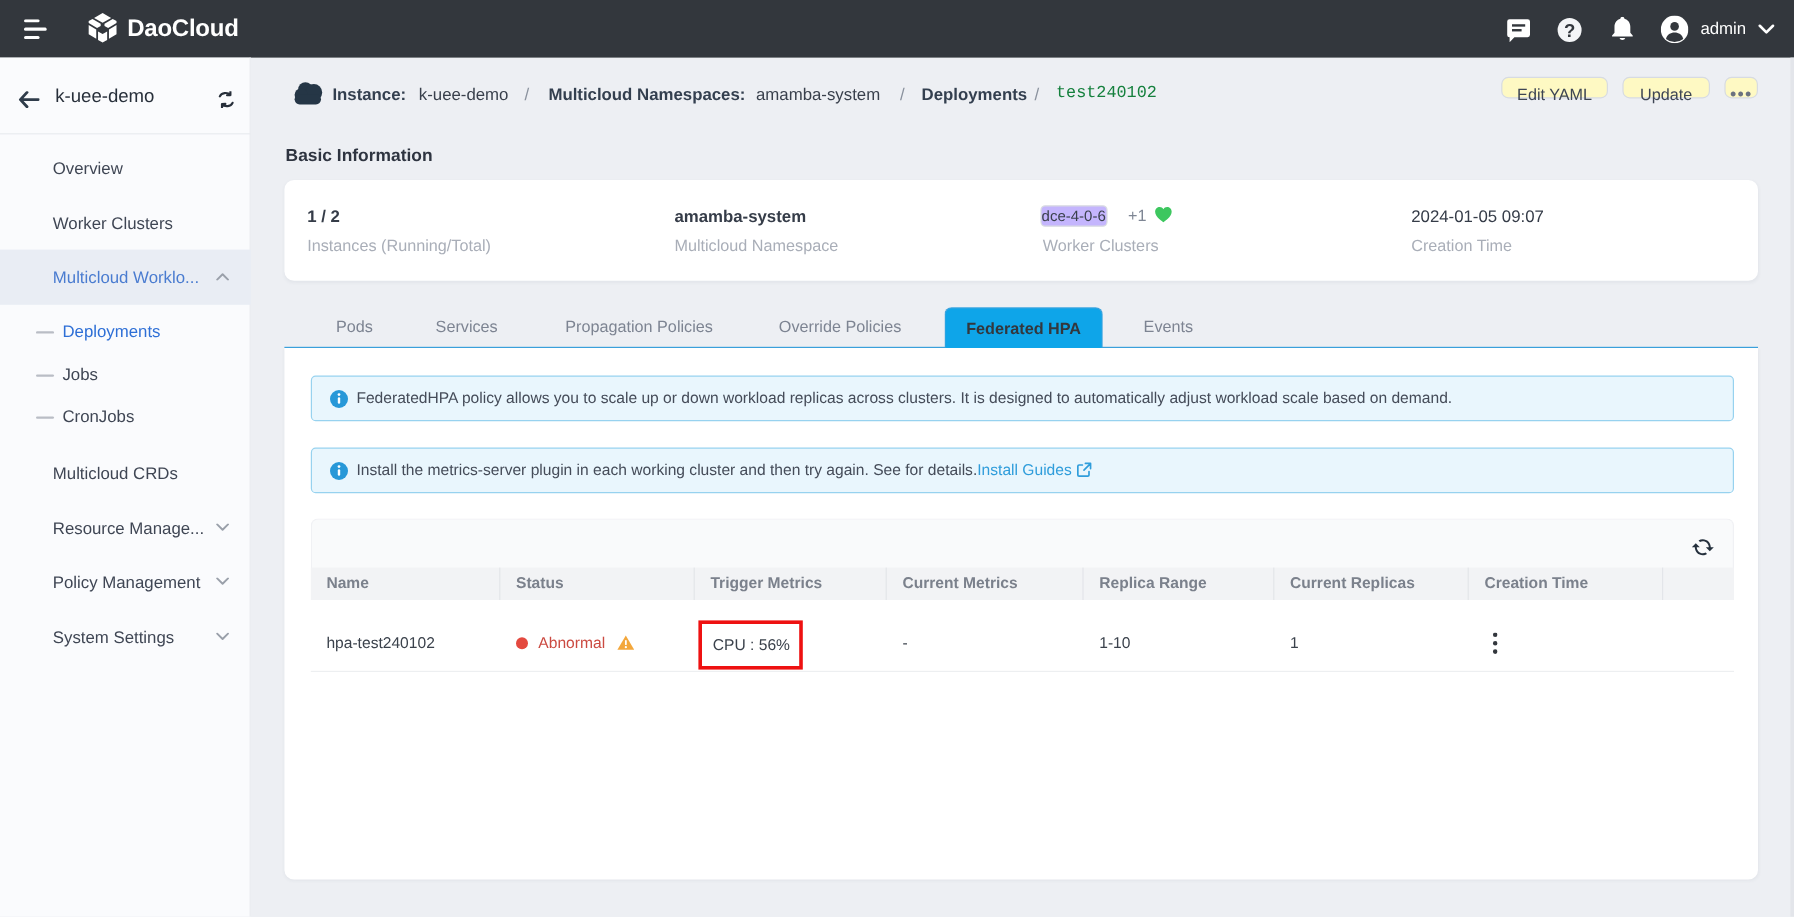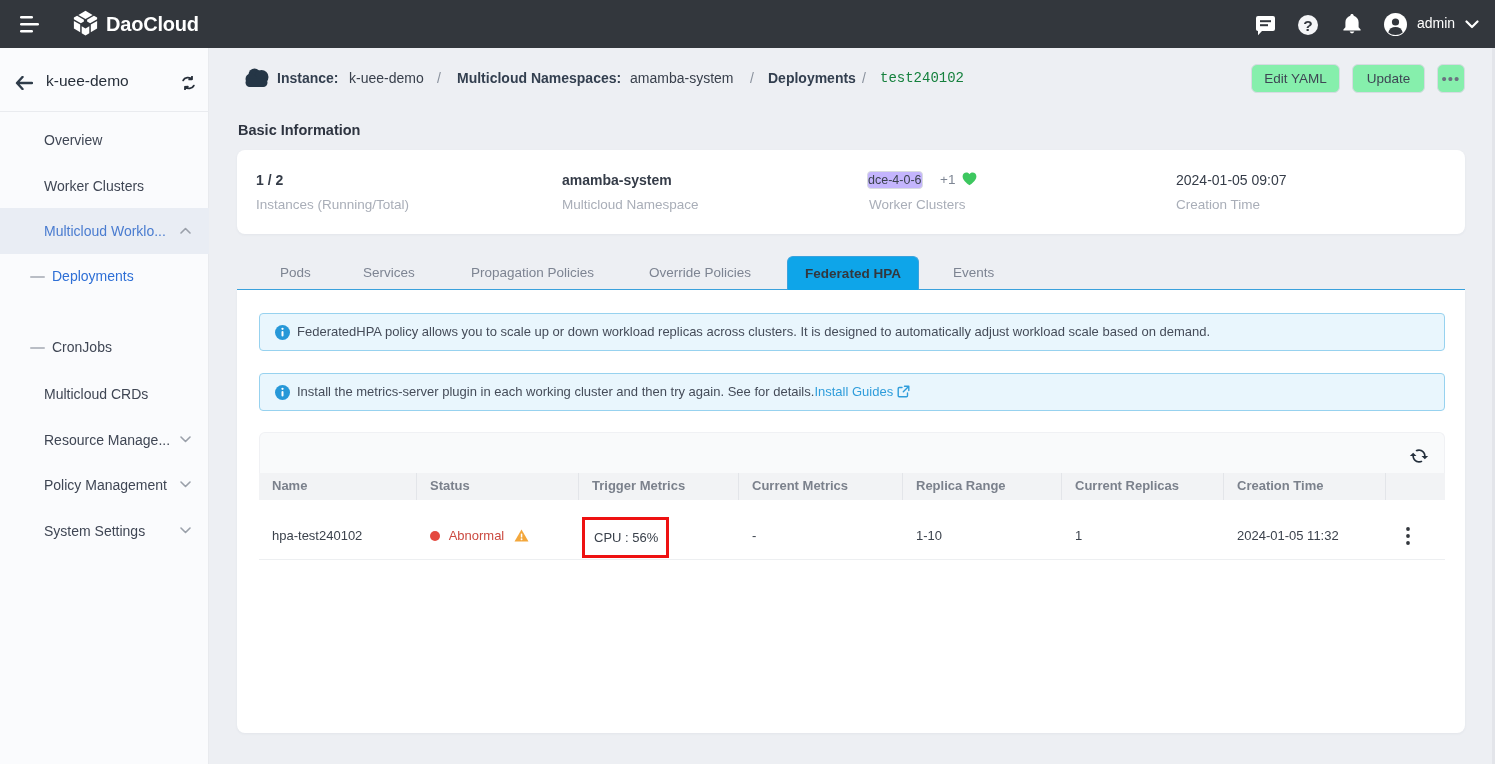--- a/index.html
+++ b/index.html
@@ -15,21 +15,21 @@
 
 .sidebar { position:absolute; left:0; top:48px; width:209px; height:716px; background:#fafbfd; border-right:1px solid #e8eaee; }
 .sb-head { position:absolute; left:0; top:0; width:209px; height:64px; border-bottom:1px solid #e9ebef; }
 .sb-title { position:absolute; left:46px; top:24px; font-size:15.5px; color:#272f3a; }
 .mi { position:absolute; left:0; width:209px; height:46px; line-height:46px; font-size:14px; color:#3f4654; padding-left:44px; }
 .mi2 { position:absolute; left:0; width:209px; height:35px; line-height:35px; font-size:14px; color:#3f4654; padding-left:52px; }
 .dash { position:absolute; left:30px; top:50%; margin-top:-1px; width:15px; height:2px; background:#b9bdc5; border-radius:1px; }
 .chev { position:absolute; right:18px; top:50%; margin-top:-4px; }
 
 .crumb { position:absolute; top:70px; font-size:14px; color:#333f4f; }
-.btn { position:absolute; top:64px; height:29px; border:1px solid #d7dbe2; border-radius:6px; background:#86efac; font-size:13.5px; color:#3e4654; text-align:center; line-height:27px; }
+.btn { position:absolute; top:64px; height:18px; border:1px solid #d7dbe2; border-radius:6px; background:#fef9c3; font-size:13.5px; color:#3e4654; text-align:center; line-height:27px; }
 
 .card1 { position:absolute; left:237px; top:150px; width:1228px; height:84px; background:#fff; border-radius:8px; box-shadow:0 1px 3px rgba(40,50,70,0.05); }
 .v1 { position:absolute; top:22px; font-size:14px; font-weight:600; color:#353c48; }
 .l1 { position:absolute; top:47px; font-size:13.5px; color:#a9aeb8; }
 
 
 .tab { position:absolute; top:265px; font-size:13.5px; color:#7d8492; }
 .tabline { position:absolute; left:237px; top:289px; width:1228px; height:1px; background:#3ba2dd; }
 .activetab { position:absolute; left:787px; top:256px; width:132px; height:34px; background:#0ea5e9; border:1px solid #3ba2dd; border-bottom:none; border-radius:6px 6px 0 0; z-index:3; text-align:center; line-height:33px; font-size:13.5px; font-weight:bold; color:#33373d; }
 .bigcard { position:absolute; left:237px; top:290px; width:1228px; height:443px; background:#fff; border-radius:0 0 8px 8px; box-shadow:0 1px 3px rgba(40,50,70,0.05); }
@@ -105,20 +105,21 @@
     </svg>
   </div>
   <div class="mi" style="top:69px">Overview</div>
   <div class="mi" style="top:115px">Worker Clusters</div>
   <div class="mi" style="top:160px; background:#e9edf4; color:#4a7cd0;">Multicloud Worklo...
     <svg class="chev" width="11" height="7" viewBox="0 0 11 7">
         <path d="M1 6 L5.5 1.5 L10 6" stroke="#9aa0aa" stroke-width="1.6" fill="none" stroke-linecap="round" stroke-linejoin="round"></path>
       </svg>
   </div>
   <div class="mi2" style="top:211px; color:#2e6fd6;"><span class="dash"></span>Deployments</div>
+  <div class="mi2" style="top:247px;"><span class="dash"></span>Jobs</div>
   <div class="mi2" style="top:282px;"><span class="dash"></span>CronJobs</div>
   <div class="mi" style="top:323px">Multicloud CRDs</div>
   <div class="mi" style="top:369px">Resource Manage...
     <svg class="chev" width="11" height="7" viewBox="0 0 11 7">
         <path d="M1 1 L5.5 5.5 L10 1" stroke="#9aa0aa" stroke-width="1.6" fill="none" stroke-linecap="round" stroke-linejoin="round"></path>
       </svg>
   </div>
   <div class="mi" style="top:414px">Policy Management
     <svg class="chev" width="11" height="7" viewBox="0 0 11 7">
         <path d="M1 1 L5.5 5.5 L10 1" stroke="#9aa0aa" stroke-width="1.6" fill="none" stroke-linecap="round" stroke-linejoin="round"></path>
@@ -225,21 +226,20 @@
         <rect x="6.8" y="4.4" width="1.5" height="4.2" rx="0.7" fill="#fff"></rect>
         <circle cx="7.55" cy="10.3" r="0.95" fill="#fff"></circle>
       </svg>
     </div>
     <div class="td" style="width:160px;">
       <div class="abs" style="left:3px;top:5px;width:87px;height:41px;border:3px solid #ee1111;line-height:35px;padding-left:9px;">CPU : 56%</div>
     </div>
     <div class="td" style="width:164px;">-</div>
     <div class="td" style="width:159px;">1-10</div>
     <div class="td" style="width:162px;">1</div>
-    <div class="td" style="width:162px;">2024-01-05 11:32</div>
     <div class="td" style="width:59px;">
       <svg class="abs" style="left:20px;top:15px" width="4" height="18" viewBox="0 0 4 18">
         <circle cx="2" cy="2" r="1.9" fill="#33373d"></circle>
         <circle cx="2" cy="9" r="1.9" fill="#33373d"></circle>
         <circle cx="2" cy="16" r="1.9" fill="#33373d"></circle>
       </svg>
     </div>
   </div>
 </div>
 

